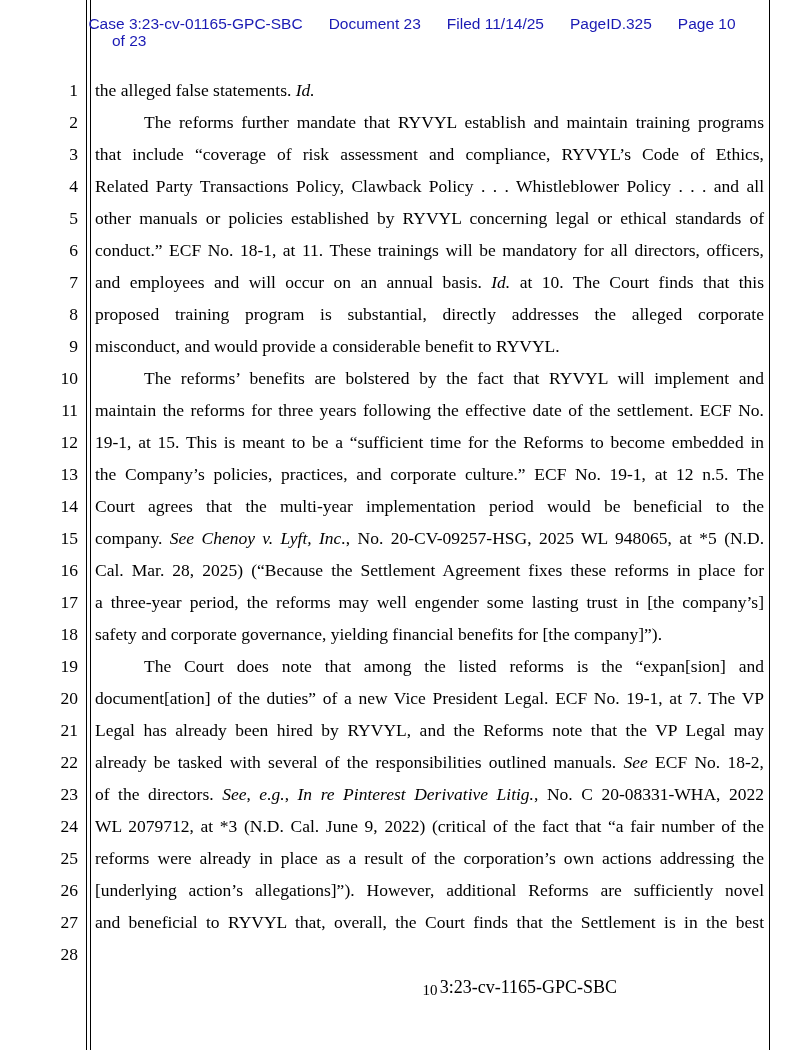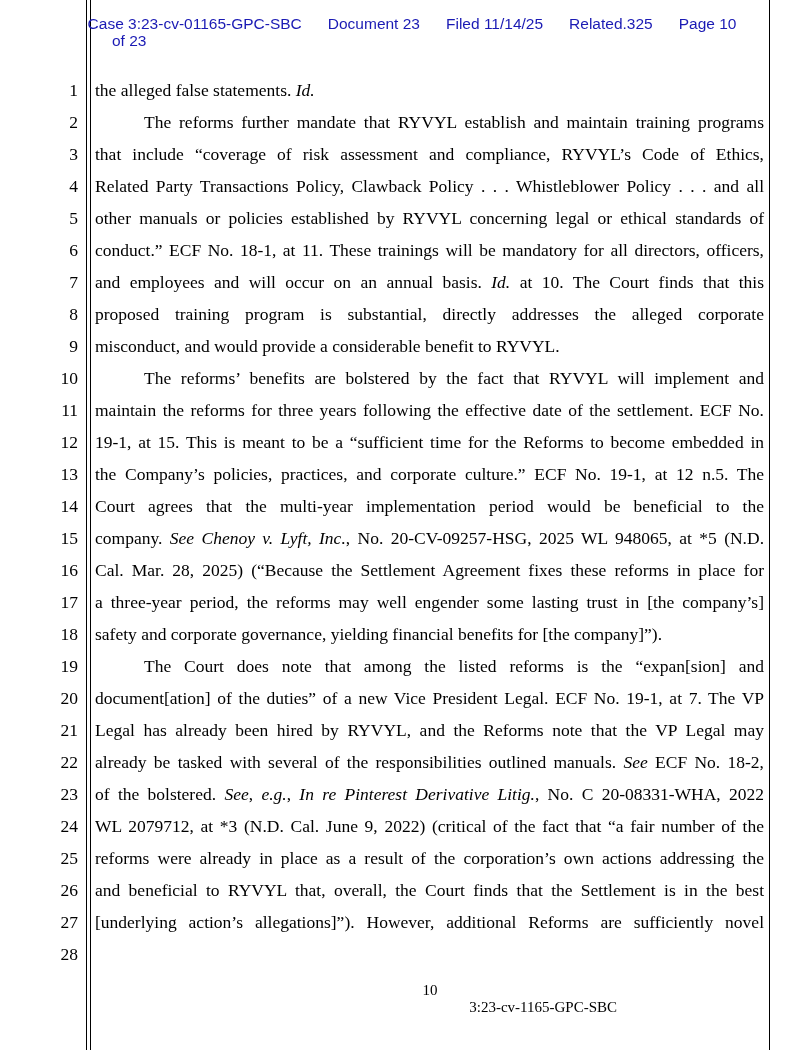--- a/index.html
+++ b/index.html
@@ -30,38 +30,38 @@
       text-align: justify; text-align-last: justify;
     }
     .line.last { text-align-last: left; }
     .line.indent { text-indent: 49px; }
     .line i { }
     .pagenum {
       position: absolute; left: 0; width: 860px; top: 982px; text-align: center;
       font-family: "Liberation Serif", serif; font-size: 15px; color: #000;
     }
     .casefoot {
-      position: absolute; right: 48px; top: 999px;
-      font-family: "Liberation Serif", serif; font-size: 15px; color: #000;
+      position: absolute; right: 48px; top: 977px;
+      font-family: "Liberation Serif", serif; font-size: 18px; color: #000;
     }
   </style>
 </head>
 <body>
 
 <div class="page">
   <div class="rule l1"></div>
   <div class="rule l2"></div>
   <div class="rule r1"></div>
 
   <div class="stamp">
     <div class="row1">
       <span>Case 3:23-cv-01165-GPC-SBC</span>
       <span>Document 23</span>
       <span>Filed 11/14/25</span>
-      <span>Related.325</span>
+      <span>PageID.325</span>
       <span>Page 10</span>
     </div>
     <div class="row2">of 23</div>
   </div>
 
   <div class="linenums" id="linenums">
       <div class="ln">1</div>
       <div class="ln">2</div>
       <div class="ln">3</div>
       <div class="ln">4</div>
@@ -106,22 +106,22 @@
       <div class="line"><span>the Company’s policies, practices, and corporate culture.” ECF No. 19-1, at 12 n.5. The</span></div>
       <div class="line"><span>Court agrees that the multi-year implementation period would be beneficial to the</span></div>
       <div class="line"><span>company. </span><i>See Chenoy v. Lyft, Inc.</i><span>, No. 20-CV-09257-HSG, 2025 WL 948065, at *5 (N.D.</span></div>
       <div class="line"><span>Cal. Mar. 28, 2025) (“Because the Settlement Agreement fixes these reforms in place for</span></div>
       <div class="line"><span>a three-year period, the reforms may well engender some lasting trust in [the company’s]</span></div>
       <div class="line last"><span>safety and corporate governance, yielding financial benefits for [the company]”).</span></div>
       <div class="line indent"><span>The Court does note that among the listed reforms is the “expan[sion] and</span></div>
       <div class="line"><span>document[ation] of the duties” of a new Vice President Legal. ECF No. 19-1, at 7. The VP</span></div>
       <div class="line"><span>Legal has already been hired by RYVYL, and the Reforms note that the VP Legal may</span></div>
       <div class="line"><span>already be tasked with several of the responsibilities outlined manuals.  </span><i>See</i><span> ECF No. 18-2,</span></div>
-      <div class="line"><span>of the bolstered.  </span><i>See</i><span>, </span><i>e.g.</i><span>, </span><i>In re Pinterest Derivative Litig.</i><span>, No. C 20-08331-WHA, 2022</span></div>
+      <div class="line"><span>of the directors.  </span><i>See</i><span>, </span><i>e.g.</i><span>, </span><i>In re Pinterest Derivative Litig.</i><span>, No. C 20-08331-WHA, 2022</span></div>
       <div class="line"><span>WL 2079712, at *3 (N.D. Cal. June 9, 2022) (critical of the fact that “a fair number of the</span></div>
       <div class="line"><span>reforms were already in place as a result of the corporation’s own actions addressing the</span></div>
+      <div class="line"><span>[underlying action’s allegations]”). However, additional Reforms are sufficiently novel</span></div>
       <div class="line"><span>and beneficial to RYVYL that, overall, the Court finds that the Settlement is in the best</span></div>
-      <div class="line"><span>[underlying action’s allegations]”). However, additional Reforms are sufficiently novel</span></div>
     </div>
 
   <div class="pagenum">10</div>
   <div class="casefoot">3:23-cv-1165-GPC-SBC</div>
 </div>
 
 </body></html>

